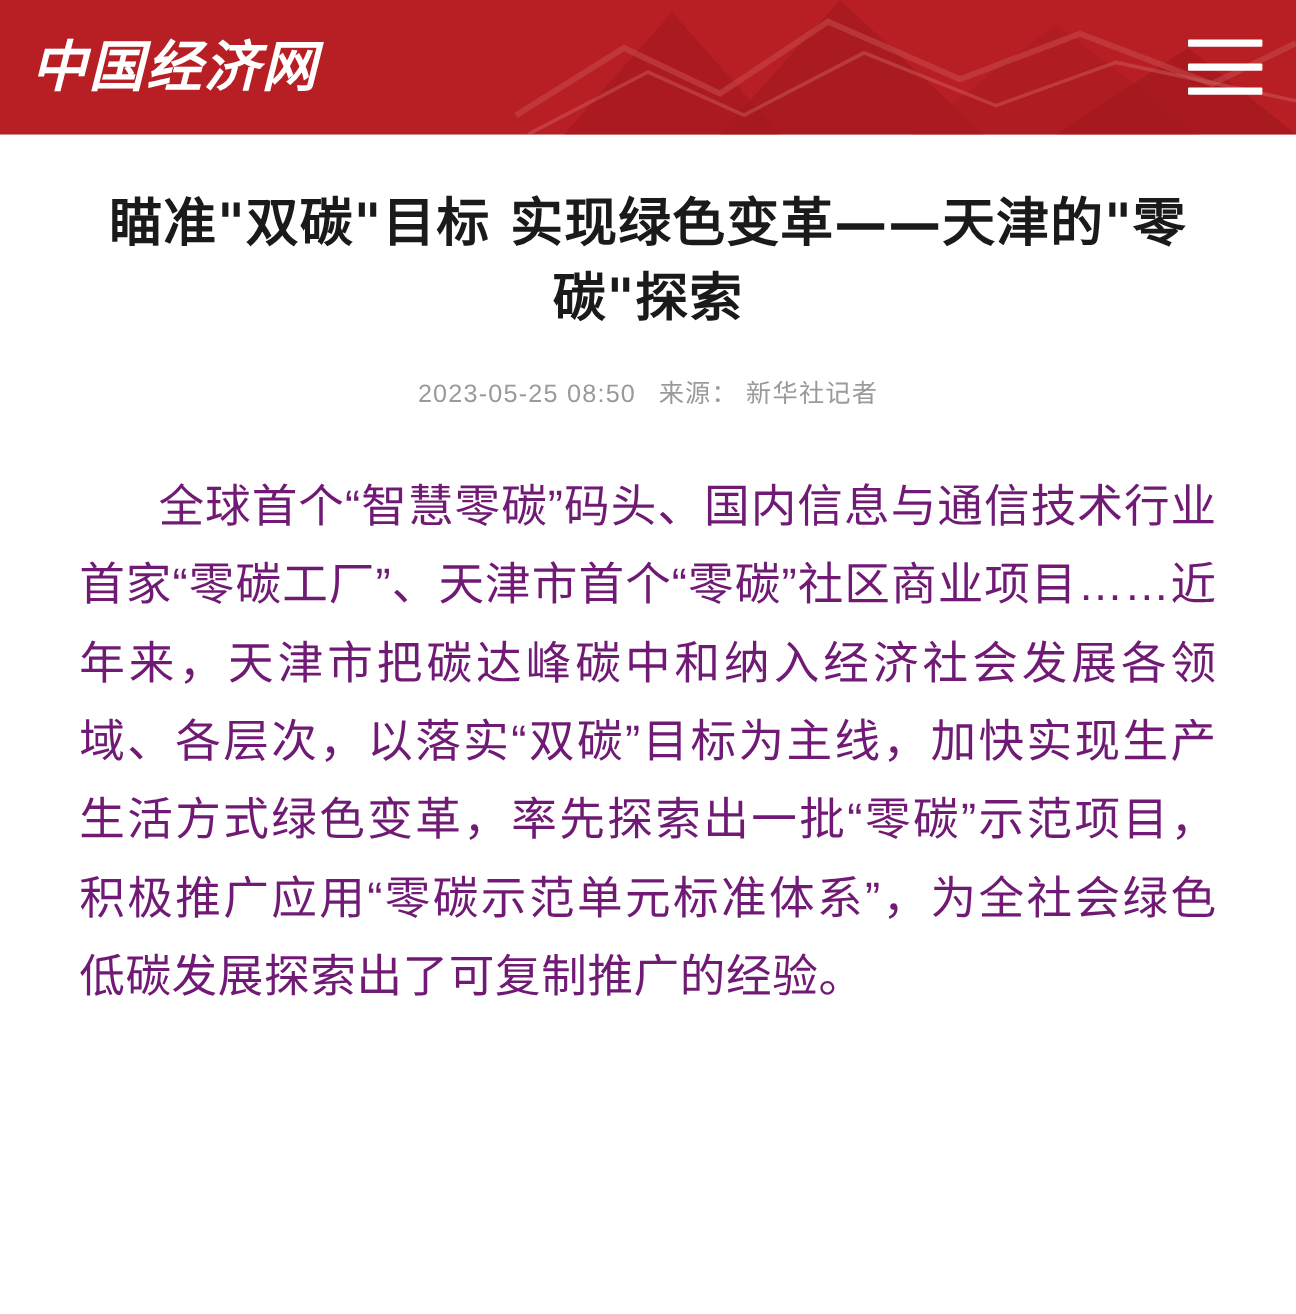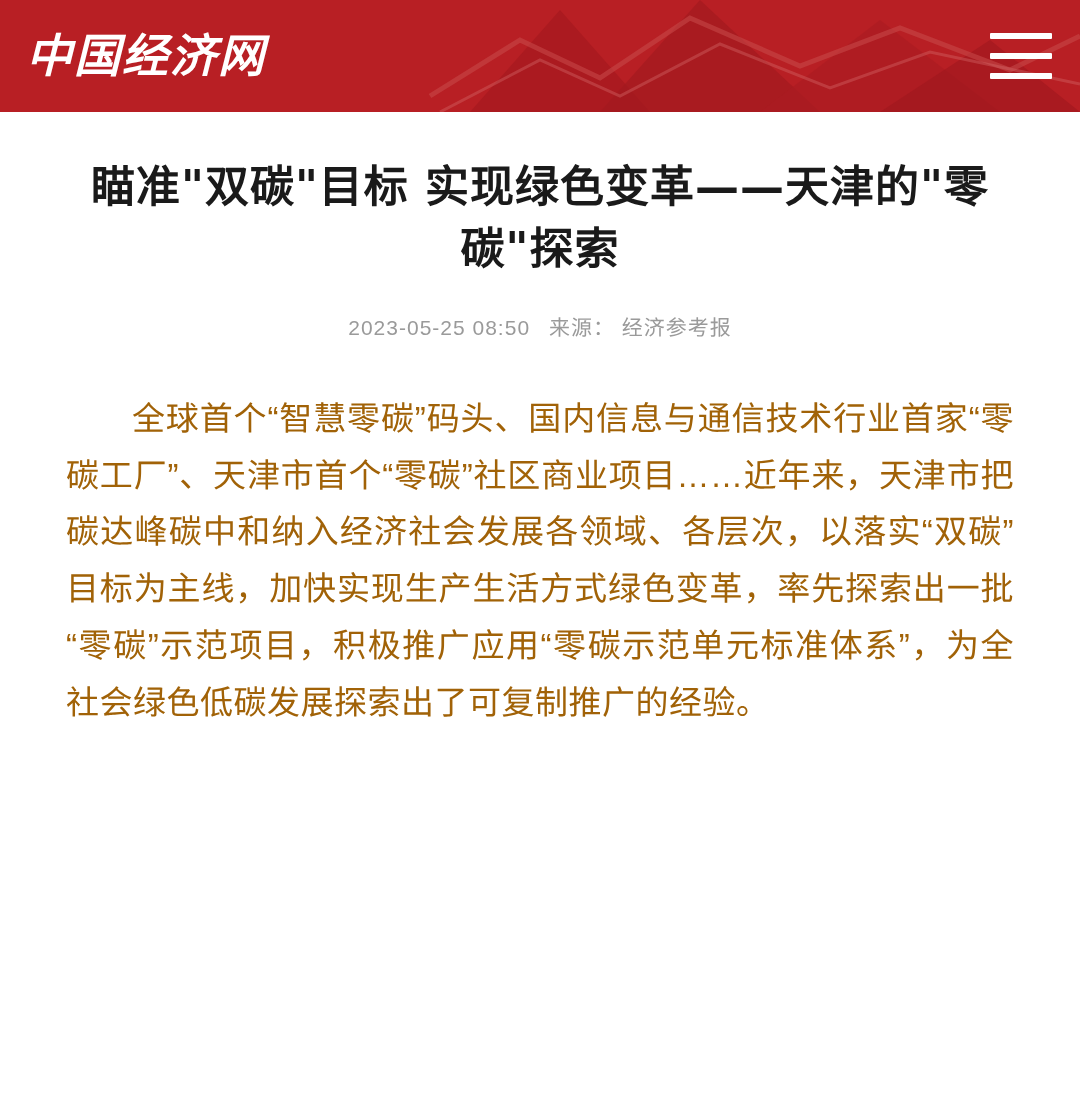--- a/index.html
+++ b/index.html
@@ -94,23 +94,23 @@
   .byline {
     margin-top: 66px;
     padding-left: 78px;
     font-size: 33px;
     color: #2b2b2b;
     letter-spacing: 2px;
   }
 
   .body-text {
     margin-top: 50px;
-    font-size: 33px;
+    font-size: 38px;
     line-height: 1.72;
-    color: #a16207;
+    color: #701a75;
     text-align: justify;
     text-indent: 66px;
     letter-spacing: 0.5px;
     padding: 0 6px;
   }
 </style>
 </head>
 <body>
 
 <div class="header">
@@ -137,18 +137,18 @@
   </div>
 </div>
 
 <div class="article">
   <h1 class="article-title">瞄准"双碳"目标 实现绿色变革——天津的"零碳"探索</h1>
 
   <div class="article-meta">
     <span>2023-05-25 08:50</span>
     <span class="sep"></span>
     <span>来源：</span>
-    <span>经济参考报</span>
+    <span>新华社记者</span>
   </div>
 
 
   <p class="body-text">全球首个“智慧零碳”码头、国内信息与通信技术行业首家“零碳工厂”、天津市首个“零碳”社区商业项目……近年来，天津市把碳达峰碳中和纳入经济社会发展各领域、各层次，以落实“双碳”目标为主线，加快实现生产生活方式绿色变革，率先探索出一批“零碳”示范项目，积极推广应用“零碳示范单元标准体系”，为全社会绿色低碳发展探索出了可复制推广的经验。</p>
 </div>
 
 </body></html>

